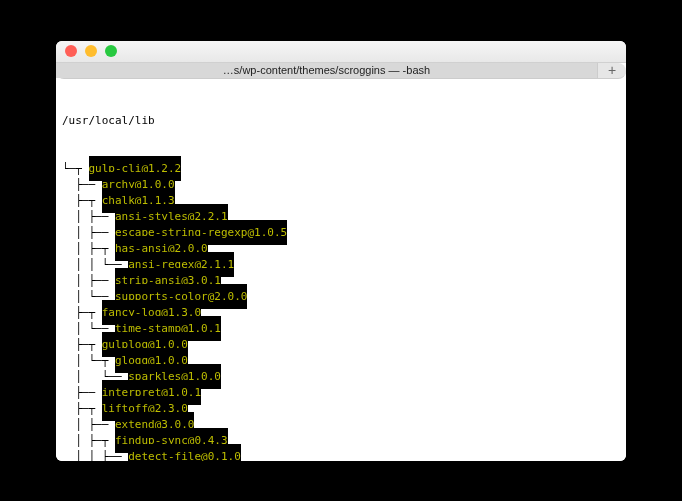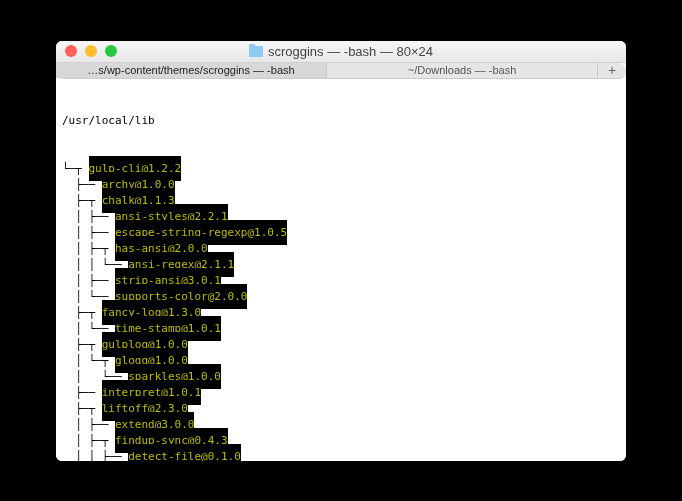--- a/index.html
+++ b/index.html
@@ -121,31 +121,24 @@
 </head>
 <body>
 
 <div class="window">
   <div class="titlebar">
     <div class="traffic">
       <div class="dot close"></div>
       <div class="dot min"></div>
       <div class="dot zoom"></div>
     </div>
-    <div class="title">
-      <span class="folder-icon"></span>
-      <span>scroggins — -bash — 80×24</span>
-    </div>
   </div>
   <div class="tabbar">
     <div class="tab active">
       <span>…s/wp-content/themes/scroggins — -bash</span>
-    </div>
-    <div class="tab">
-      <span>~/Downloads — -bash</span>
     </div>
     <div class="addtab">+</div>
   </div>
   <div class="terminal">
     <div class="row">/usr/local/lib</div>
     <div id="tree"><div class="row"><span class="tree">└─┬ </span><span class="hl">gulp-cli@1.2.2</span></div><div class="row"><span class="tree">  ├── </span><span class="hl">archy@1.0.0</span></div><div class="row"><span class="tree">  ├─┬ </span><span class="hl">chalk@1.1.3</span></div><div class="row"><span class="tree">  │ ├── </span><span class="hl">ansi-styles@2.2.1</span></div><div class="row"><span class="tree">  │ ├── </span><span class="hl">escape-string-regexp@1.0.5</span></div><div class="row"><span class="tree">  │ ├─┬ </span><span class="hl">has-ansi@2.0.0</span></div><div class="row"><span class="tree">  │ │ └── </span><span class="hl">ansi-regex@2.1.1</span></div><div class="row"><span class="tree">  │ ├── </span><span class="hl">strip-ansi@3.0.1</span></div><div class="row"><span class="tree">  │ └── </span><span class="hl">supports-color@2.0.0</span></div><div class="row"><span class="tree">  ├─┬ </span><span class="hl">fancy-log@1.3.0</span></div><div class="row"><span class="tree">  │ └── </span><span class="hl">time-stamp@1.0.1</span></div><div class="row"><span class="tree">  ├─┬ </span><span class="hl">gulplog@1.0.0</span></div><div class="row"><span class="tree">  │ └─┬ </span><span class="hl">glogg@1.0.0</span></div><div class="row"><span class="tree">  │   └── </span><span class="hl">sparkles@1.0.0</span></div><div class="row"><span class="tree">  ├── </span><span class="hl">interpret@1.0.1</span></div><div class="row"><span class="tree">  ├─┬ </span><span class="hl">liftoff@2.3.0</span></div><div class="row"><span class="tree">  │ ├── </span><span class="hl">extend@3.0.0</span></div><div class="row"><span class="tree">  │ ├─┬ </span><span class="hl">findup-sync@0.4.3</span></div><div class="row"><span class="tree">  │ │ ├── </span><span class="hl">detect-file@0.1.0</span></div></div>
   </div>
 </div>
 
 </body></html>

